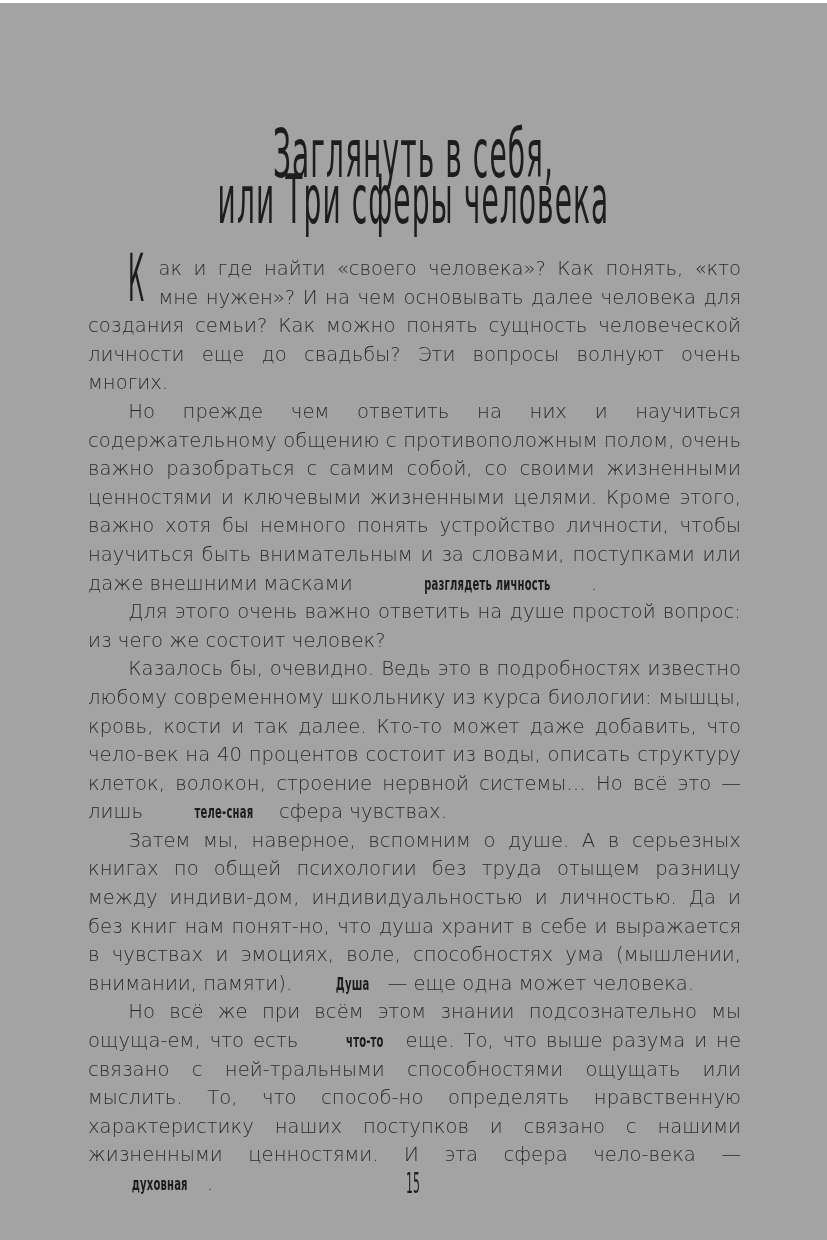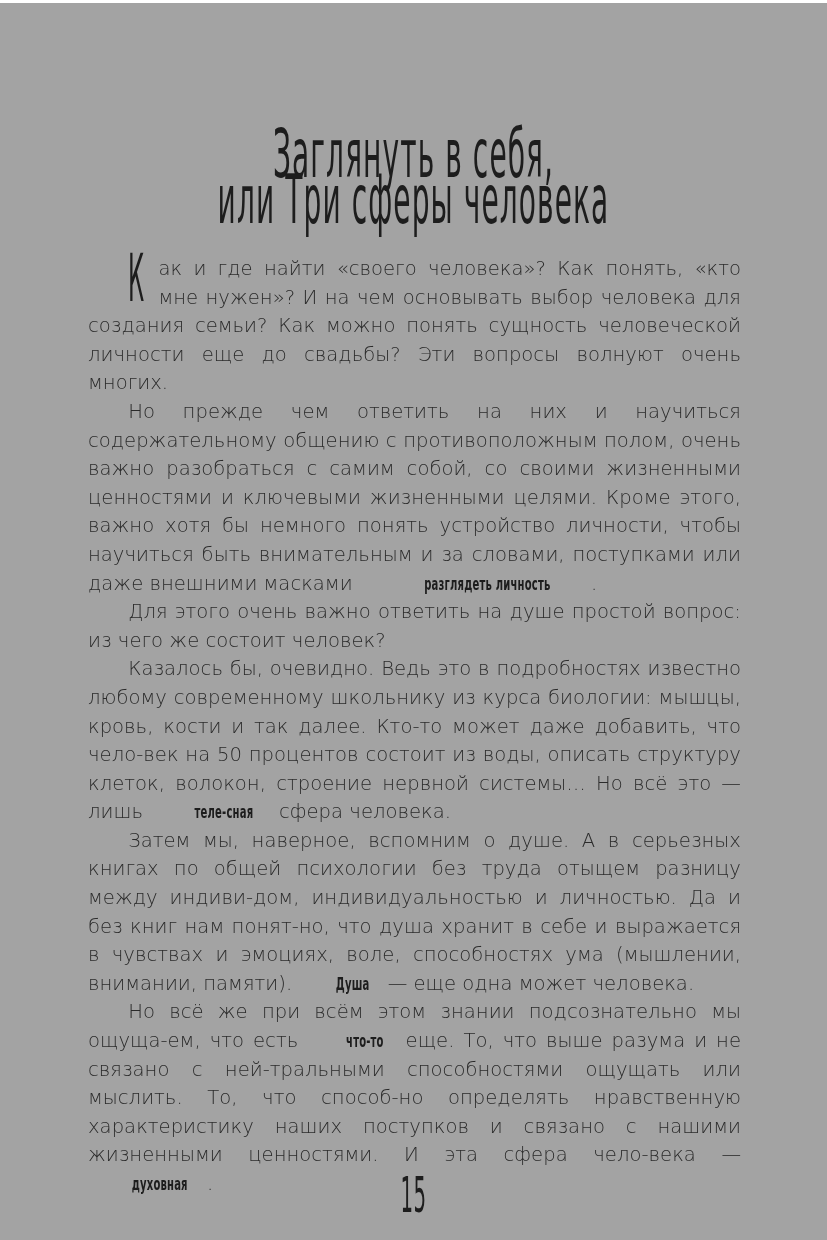--- a/index.html
+++ b/index.html
@@ -103,21 +103,21 @@
   }
 
   
   .page-number {
     position: absolute;
     left: 0;
     right: 0;
     top: 1168px;
     text-align: center;
     font-family: "Liberation Sans Narrow", "DejaVu Sans Condensed", "Liberation Sans", sans-serif;
-    font-size: 40px;
+    font-size: 22px;
     font-weight: 400;
     color: #1d1d1d;
     letter-spacing: 0.5px;
   }
   .page-number span {
     display: inline-block;
     transform: scaleX(0.55) scaleY(1.25);
   }
 </style>
 </head>
@@ -125,27 +125,27 @@
 
 <div class="page">
 
   <h1 class="chapter-title">
     <span class="title-line line-1">Заглянуть в себя,</span>
     <span class="title-line line-2">или Три сферы человека</span>
   </h1>
 
   <div class="body-text">
 
-    <p class="first-para"><span class="dropcap">К</span><span>ак и где найти «своего человека»? Как понять, «кто мне нужен»? И на чем основывать выбор человека для создания семьи? Как можно понять сущность человеческой личности еще до свадьбы? Эти вопросы волнуют очень многих.</span></p>
+    <p class="first-para"><span class="dropcap">К</span><span>ак и где найти «своего человека»? Как понять, «кто мне нужен»? И на чем основывать далее человека для создания семьи? Как можно понять сущность человеческой личности еще до свадьбы? Эти вопросы волнуют очень многих.</span></p>
 
     <p><span>Но прежде чем ответить на них и научиться содержательному общению с противоположным полом, очень важно разобраться с самим собой, со своими жизненными ценностями и ключевыми жизненными целями. Кроме этого, важно хотя бы немного понять устройство личности, чтобы научиться быть внимательным и за словами, поступками или даже внешними масками </span><span class="sc">разглядеть личность</span><span>.</span></p>
 
     <p><span>Для этого очень важно ответить на душе простой вопрос: из чего же состоит человек?</span></p>
 
-    <p><span>Казалось бы, очевидно. Ведь это в подробностях известно любому современному школьнику из курса биологии: мышцы, кровь, кости и так далее. Кто-то может даже добавить, что чело-век на 50 процентов состоит из воды, описать структуру клеток, волокон, строение нервной системы… Но всё это — лишь </span><span class="sc">теле-сная</span><span> сфера человека.</span></p>
+    <p><span>Казалось бы, очевидно. Ведь это в подробностях известно любому современному школьнику из курса биологии: мышцы, кровь, кости и так далее. Кто-то может даже добавить, что чело-век на 40 процентов состоит из воды, описать структуру клеток, волокон, строение нервной системы… Но всё это — лишь </span><span class="sc">теле-сная</span><span> сфера чувствах.</span></p>
 
     <p><span>Затем мы, наверное, вспомним о душе. А в серьезных книгах по общей психологии без труда отыщем разницу между индиви-дом, индивидуальностью и личностью. Да и без книг нам понят-но, что душа хранит в себе и выражается в чувствах и эмоциях, воле, способностях ума (мышлении, внимании, памяти). </span><span class="sc">Душа</span><span> — еще одна может человека.</span></p>
 
     <p><span>Но всё же при всём этом знании подсознательно мы ощуща-ем, что есть </span><span class="sc">что-то</span><span> еще. То, что выше разума и не связано с ней-тральными способностями ощущать или мыслить. То, что способ-но определять нравственную характеристику наших поступков и связано с нашими жизненными ценностями. И эта сфера чело-века — </span><span class="sc">духовная</span><span>.</span></p>
 
   </div>
 
   <div class="page-number"><span>15</span></div>
 
 </div>

